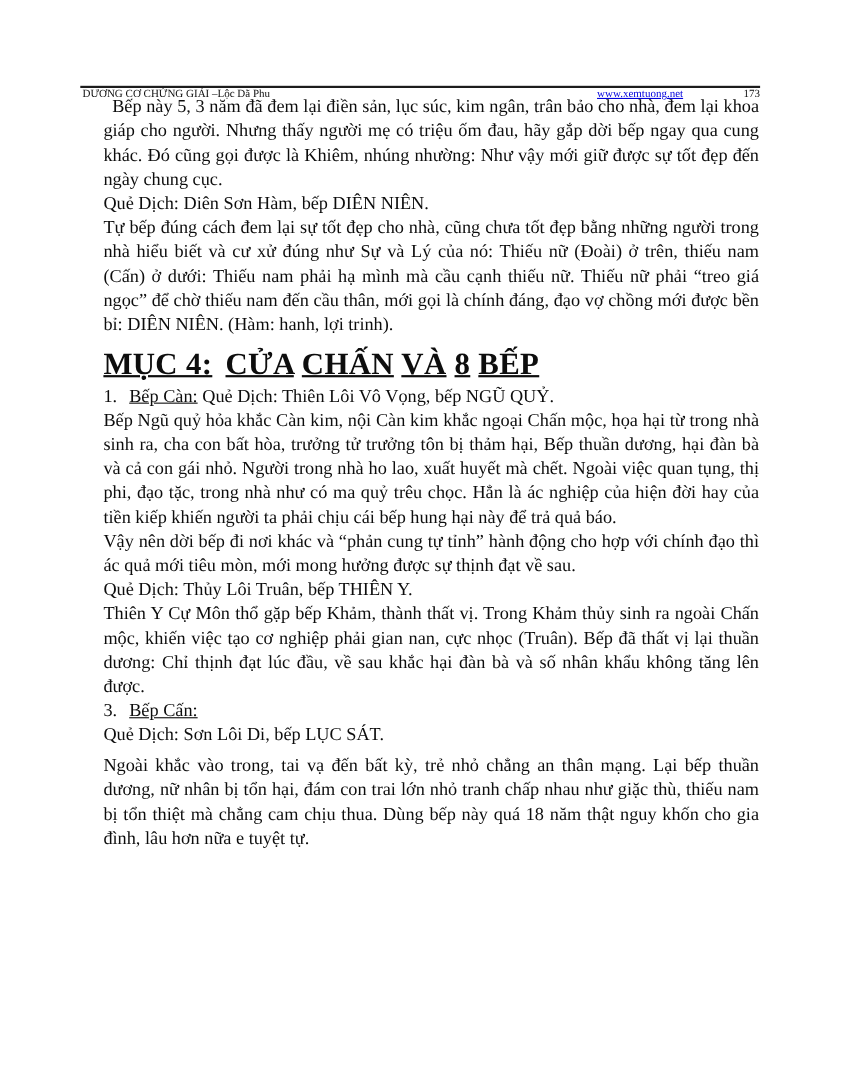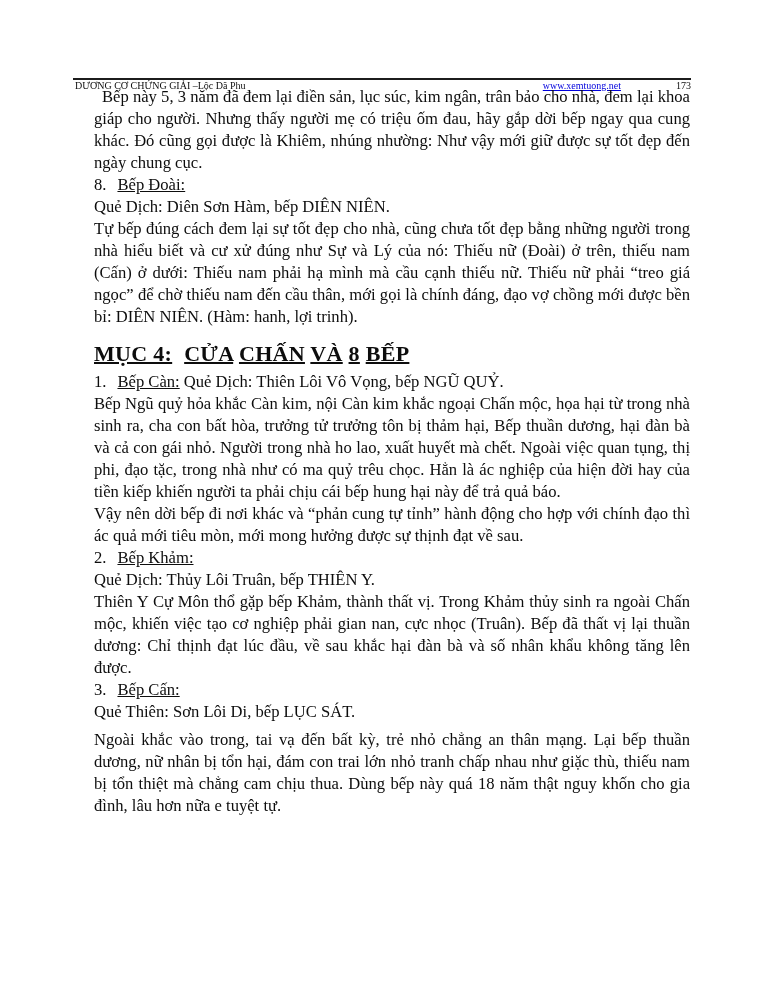--- a/index.html
+++ b/index.html
@@ -27,46 +27,44 @@
     position:absolute; top:86px; left:94px; width:596px;
     font-size:16.6px; line-height:22px; text-align:justify;
   }
   p.para { margin:0; padding:0; }
   p.indent { text-indent:8px; }
   p.gapTop { margin-top:6px; }
   .u { text-decoration:underline; }
   .num { margin-right:11px; }
   h2.heading {
     margin:11px 0 3px 0; padding:0;
-    font-size:22px; line-height:29px; font-weight:bold;
+    font-size:28px; line-height:29px; font-weight:bold;
     text-align:left; letter-spacing:0.3px;
   }
   h2.heading .hlabel { text-decoration:underline; text-decoration-thickness:2px; margin-right:12px; }
   h2.heading .hw { text-decoration:underline; text-decoration-thickness:2px; }
 </style>
 </head>
 <body>
 
 <div class="page">
   <div class="header">
     <span>DƯƠNG CƠ CHỨNG GIẢI –Lộc Dã Phu</span>
     <span class="spacer"></span>
     <span class="doc-link">www.xemtuong.net</span>
     <span class="page-num">173</span>
   </div>
   <div class="rule"></div>
   <div class="content">
       <p class="para indent">Bếp này 5, 3 năm đã đem lại điền sản, lục súc, kim ngân, trân bảo cho nhà, đem lại khoa giáp cho người. Nhưng thấy người mẹ có triệu ốm đau, hãy gắp dời bếp ngay qua cung khác. Đó cũng gọi được là Khiêm, nhúng nhường: Như vậy mới giữ được sự tốt đẹp đến ngày chung cục.</p>
-      <p class="para"><span class="num">8.</span><span class="u">Bếp Đoài:</span><span></span></p>
       <p class="para">Quẻ Dịch: Diên Sơn Hàm, bếp DIÊN NIÊN.</p>
       <p class="para">Tự bếp đúng cách đem lại sự tốt đẹp cho nhà, cũng chưa tốt đẹp bằng những người trong nhà hiểu biết và cư xử đúng như Sự và Lý của nó: Thiếu nữ (Đoài) ở trên, thiếu nam (Cấn) ở dưới: Thiếu nam phải hạ mình mà cầu cạnh thiếu nữ. Thiếu nữ phải “treo giá ngọc” để chờ thiếu nam đến cầu thân, mới gọi là chính đáng, đạo vợ chồng mới được bền bỉ: DIÊN NIÊN. (Hàm: hanh, lợi trinh).</p>
       <h2 class="heading"><span class="hlabel">MỤC 4:</span><span class="hw">CỬA</span> <span class="hw">CHẤN</span> <span class="hw">VÀ</span> <span class="hw">8</span> <span class="hw">BẾP</span></h2>
       <p class="para"><span class="num">1.</span><span class="u">Bếp Càn:</span><span> Quẻ Dịch: Thiên Lôi Vô Vọng, bếp NGŨ QUỶ.</span></p>
       <p class="para">Bếp Ngũ quỷ hỏa khắc Càn kim, nội Càn kim khắc ngoại Chấn mộc, họa hại từ trong nhà sinh ra, cha con bất hòa, trưởng tử trưởng tôn bị thảm hại, Bếp thuần dương, hại đàn bà và cả con gái nhỏ. Người trong nhà ho lao, xuất huyết mà chết. Ngoài việc quan tụng, thị phi, đạo tặc, trong nhà như có ma quỷ trêu chọc. Hẳn là ác nghiệp của hiện đời hay của tiền kiếp khiến người ta phải chịu cái bếp hung hại này để trả quả báo.</p>
       <p class="para">Vậy nên dời bếp đi nơi khác và “phản cung tự tỉnh” hành động cho hợp với chính đạo thì ác quả mới tiêu mòn, mới mong hưởng được sự thịnh đạt về sau.</p>
-      <p class="para"><span class="num">2.</span><span class="u">Bếp Khảm:</span><span></span></p>
       <p class="para">Quẻ Dịch: Thủy Lôi Truân, bếp THIÊN Y.</p>
       <p class="para">Thiên Y Cự Môn thổ gặp bếp Khảm, thành thất vị. Trong Khảm thủy sinh ra ngoài Chấn mộc, khiến việc tạo cơ nghiệp phải gian nan, cực nhọc (Truân). Bếp đã thất vị lại thuần dương: Chỉ thịnh đạt lúc đầu, về sau khắc hại đàn bà và số nhân khẩu không tăng lên được.</p>
       <p class="para"><span class="num">3.</span><span class="u">Bếp Cấn:</span><span></span></p>
-      <p class="para">Quẻ Thiên: Sơn Lôi Di, bếp LỤC SÁT.</p>
+      <p class="para">Quẻ Dịch: Sơn Lôi Di, bếp LỤC SÁT.</p>
       <p class="para gapTop">Ngoài khắc vào trong, tai vạ đến bất kỳ, trẻ nhỏ chẳng an thân mạng. Lại bếp thuần dương, nữ nhân bị tổn hại, đám con trai lớn nhỏ tranh chấp nhau như giặc thù, thiếu nam bị tổn thiệt mà chẳng cam chịu thua. Dùng bếp này quá 18 năm thật nguy khốn cho gia đình, lâu hơn nữa e tuyệt tự.</p>
     </div>
 </div>
 
 </body></html>

